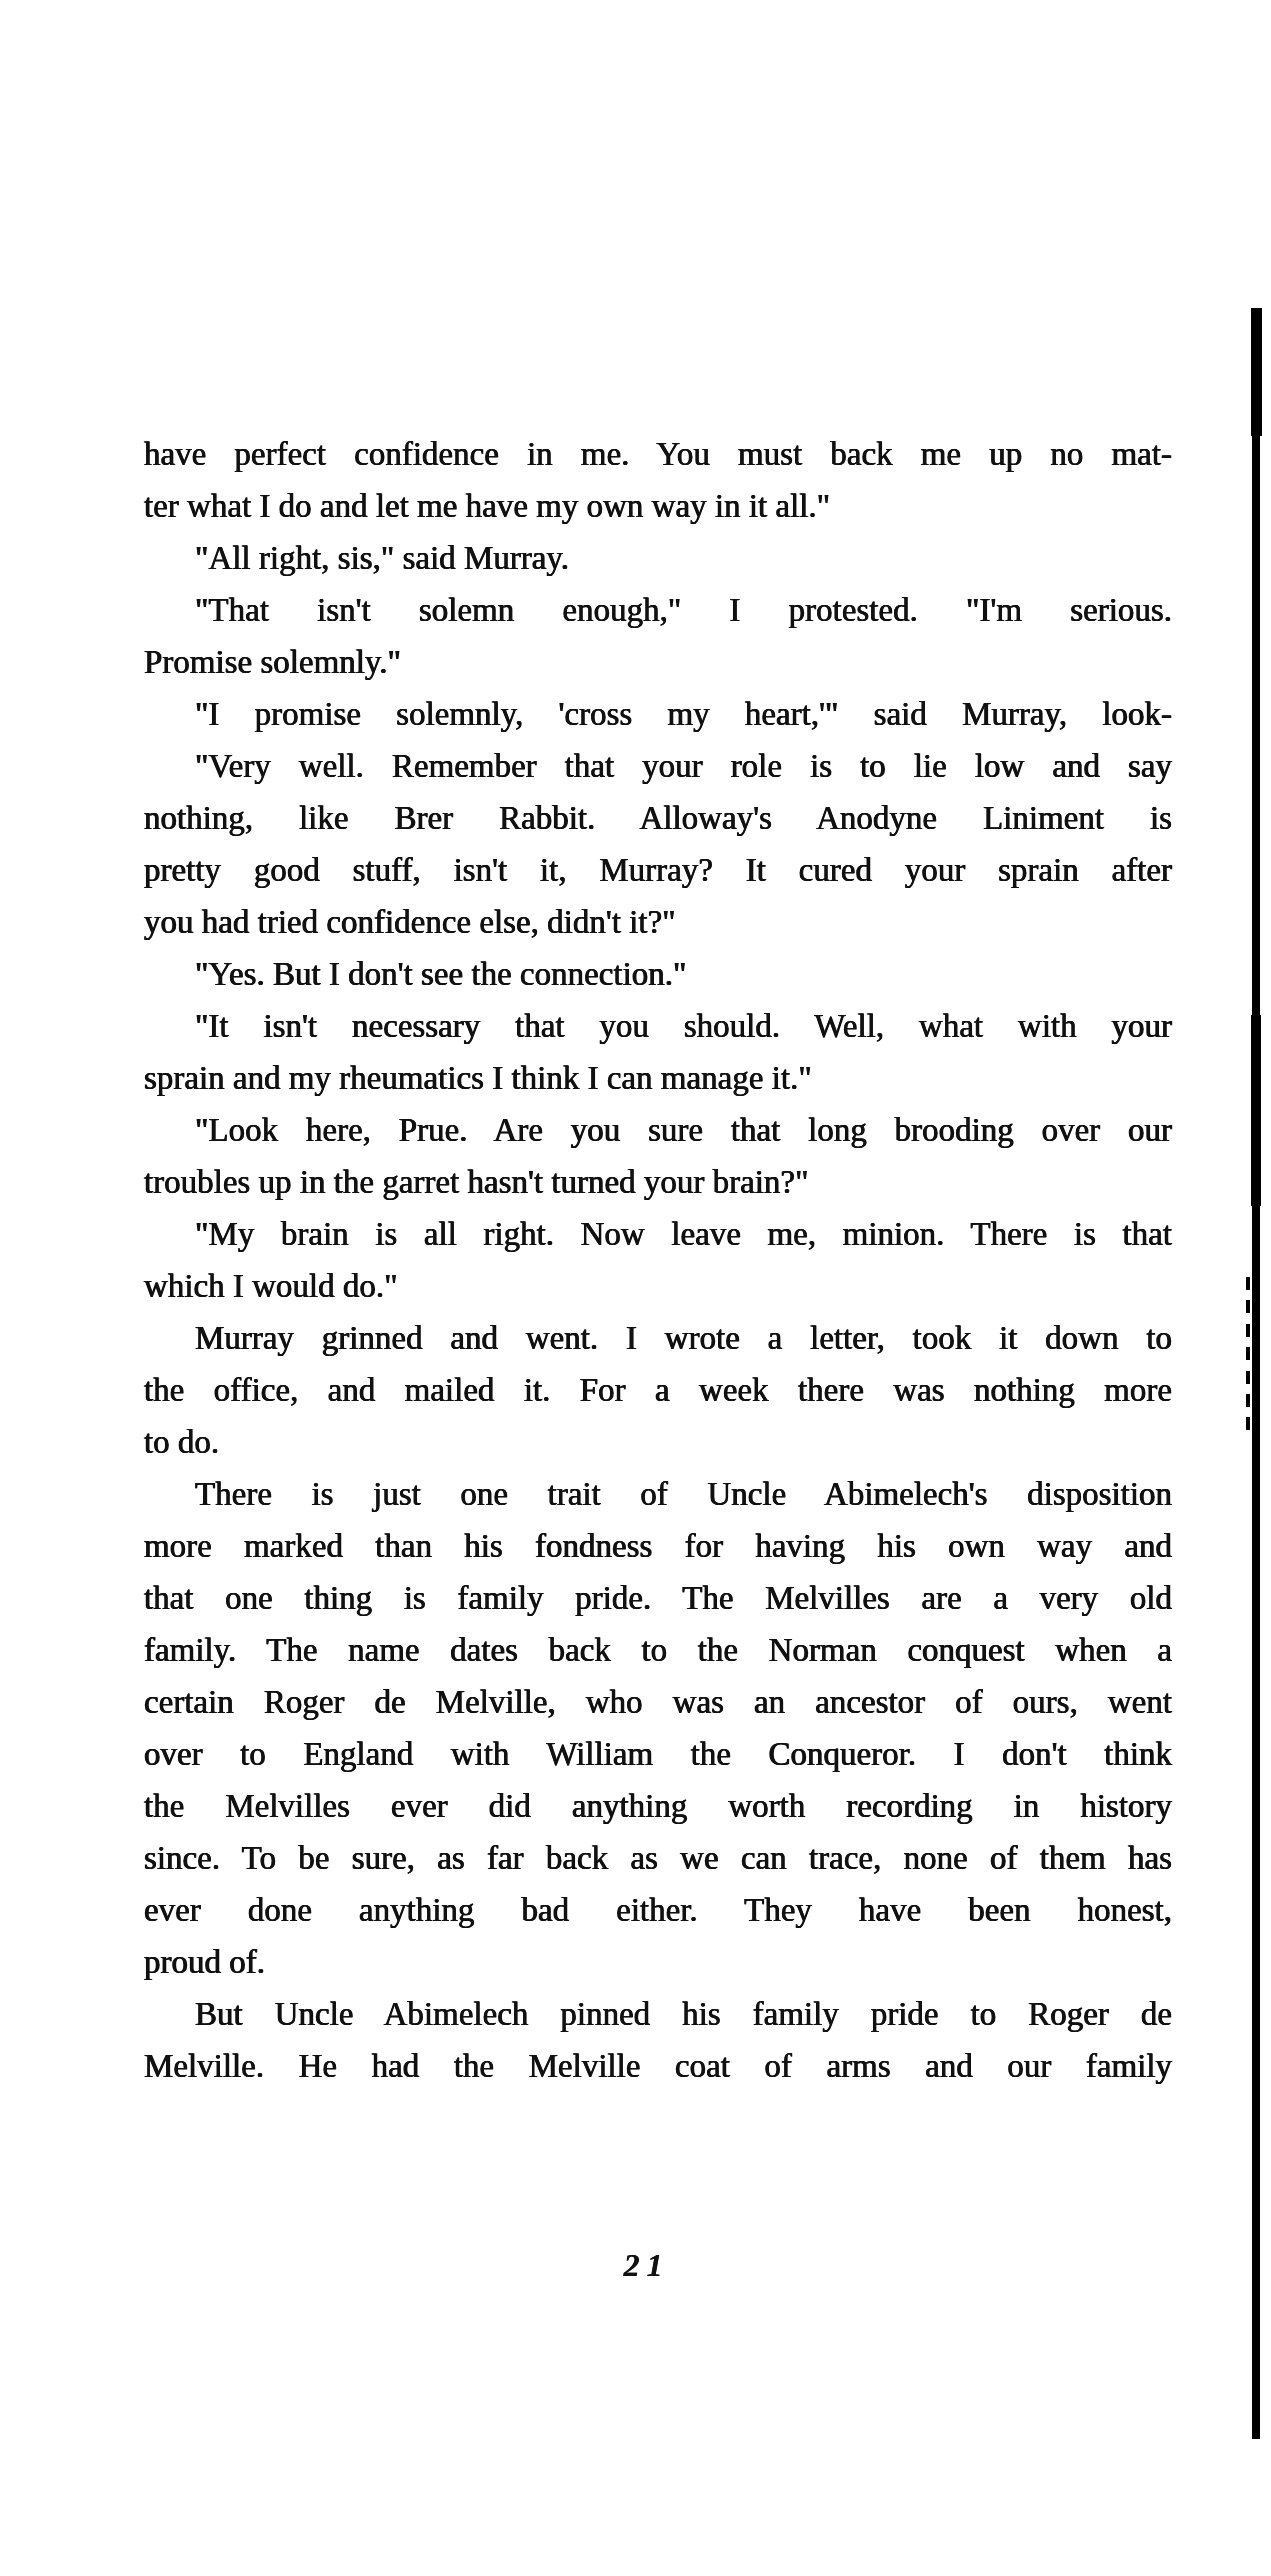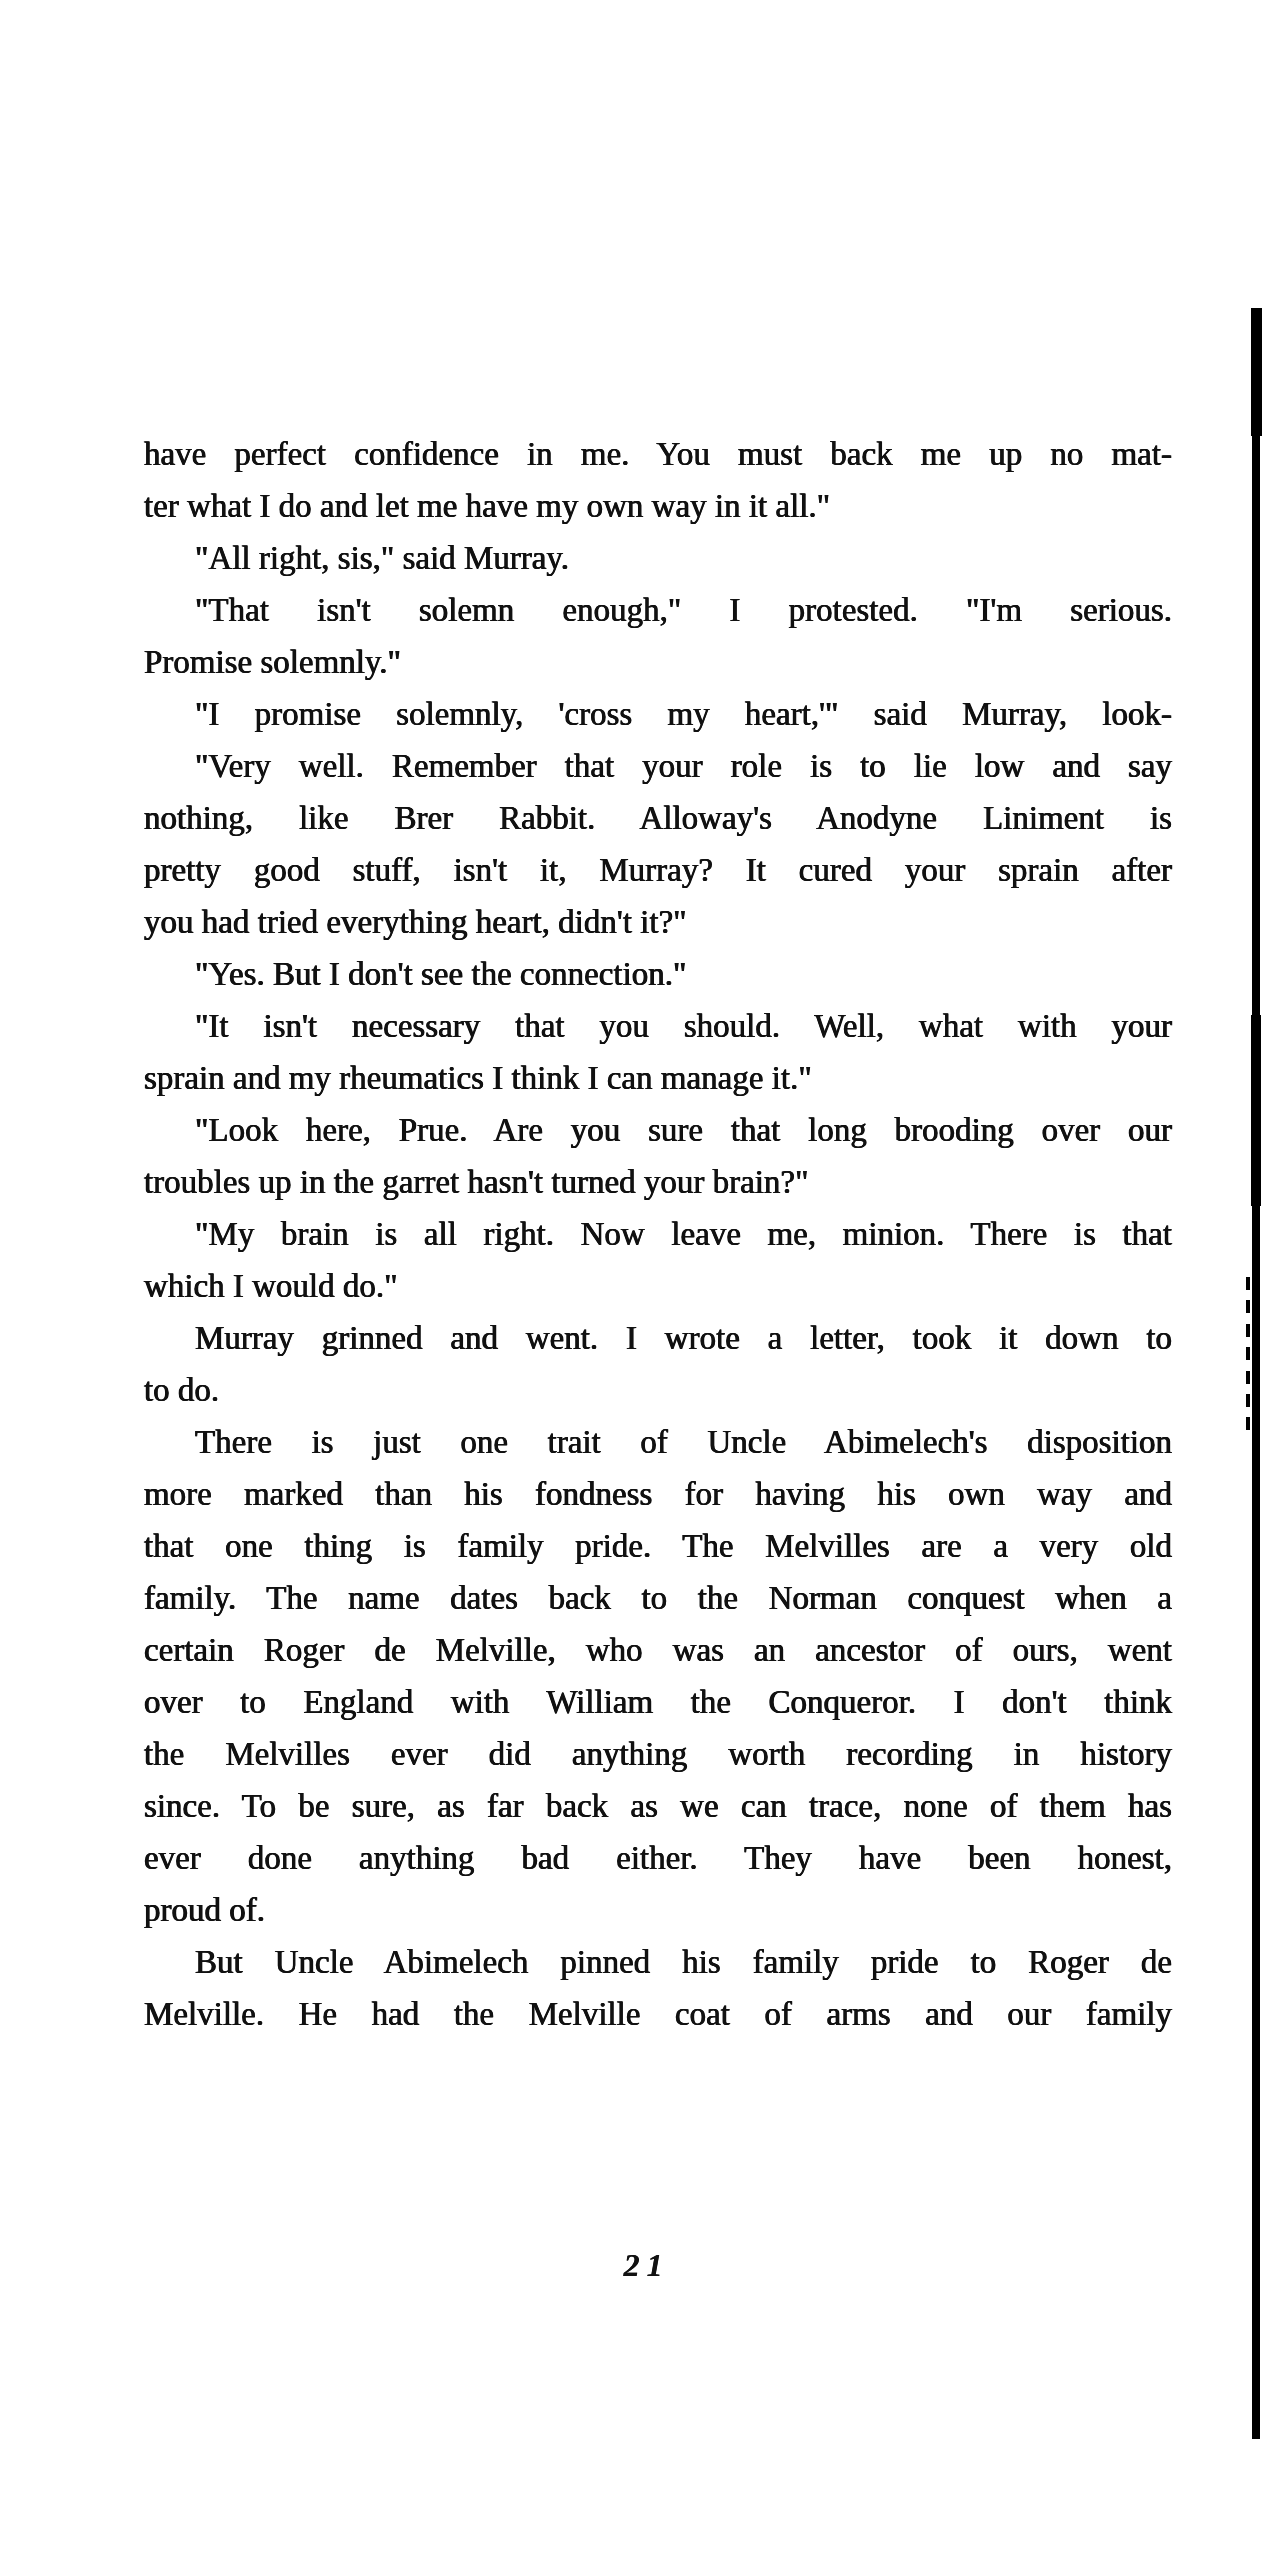--- a/index.html
+++ b/index.html
@@ -69,29 +69,30 @@
   <div id="text-block">
       <div class="line">have perfect confidence in me. You must back me up no mat-</div>
       <div class="line end">ter what I do and let me have my own way in it all."</div>
       <div class="line ind end">"All right, sis," said Murray.</div>
       <div class="line ind">"That isn't solemn enough," I protested. "I'm serious.</div>
       <div class="line end">Promise solemnly."</div>
       <div class="line ind">"I promise solemnly, 'cross my heart,'" said Murray, look-</div>
       <div class="line ind">"Very well. Remember that your role is to lie low and say</div>
       <div class="line">nothing, like Brer Rabbit. Alloway's Anodyne Liniment is</div>
       <div class="line">pretty good stuff, isn't it, Murray? It cured your sprain after</div>
-      <div class="line end">you had tried everything heart, didn't it?"</div>
+      <div class="line end">you had tried confidence else, didn't it?"</div>
       <div class="line ind end">"Yes. But I don't see the connection."</div>
       <div class="line ind">"It isn't necessary that you should. Well, what with your</div>
       <div class="line end">sprain and my rheumatics I think I can manage it."</div>
       <div class="line ind">"Look here, Prue. Are you sure that long brooding over our</div>
       <div class="line end">troubles up in the garret hasn't turned your brain?"</div>
       <div class="line ind">"My brain is all right. Now leave me, minion. There is that</div>
       <div class="line end">which I would do."</div>
       <div class="line ind">Murray grinned and went. I wrote a letter, took it down to</div>
+      <div class="line">the office, and mailed it. For a week there was nothing more</div>
       <div class="line end">to do.</div>
       <div class="line ind">There is just one trait of Uncle Abimelech's disposition</div>
       <div class="line">more marked than his fondness for having his own way and</div>
       <div class="line">that one thing is family pride. The Melvilles are a very old</div>
       <div class="line">family. The name dates back to the Norman conquest when a</div>
       <div class="line">certain Roger de Melville, who was an ancestor of ours, went</div>
       <div class="line">over to England with William the Conqueror. I don't think</div>
       <div class="line">the Melvilles ever did anything worth recording in history</div>
       <div class="line">since. To be sure, as far back as we can trace, none of them has</div>
       <div class="line">ever done anything bad either. They have been honest,</div>

